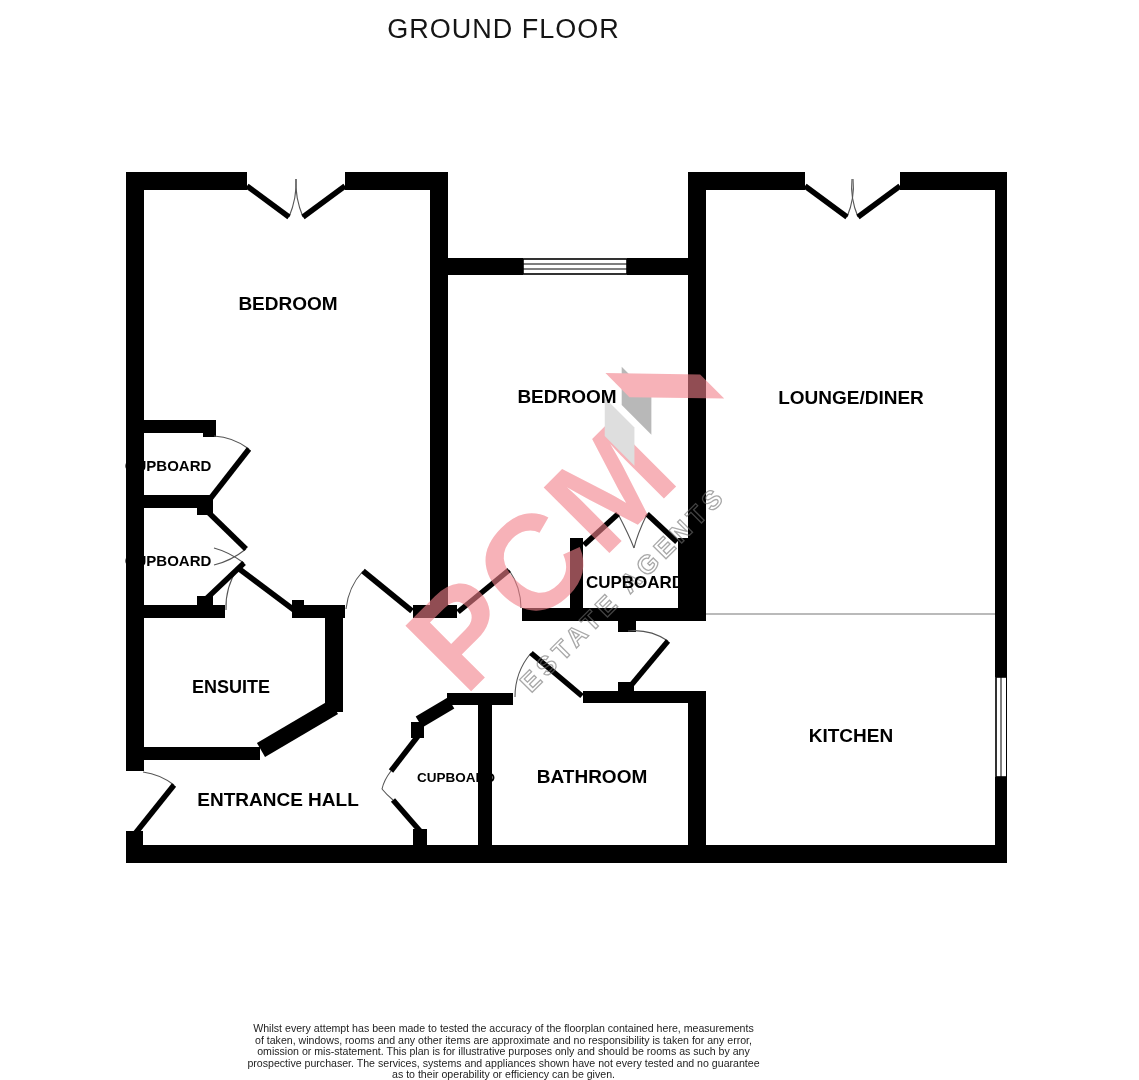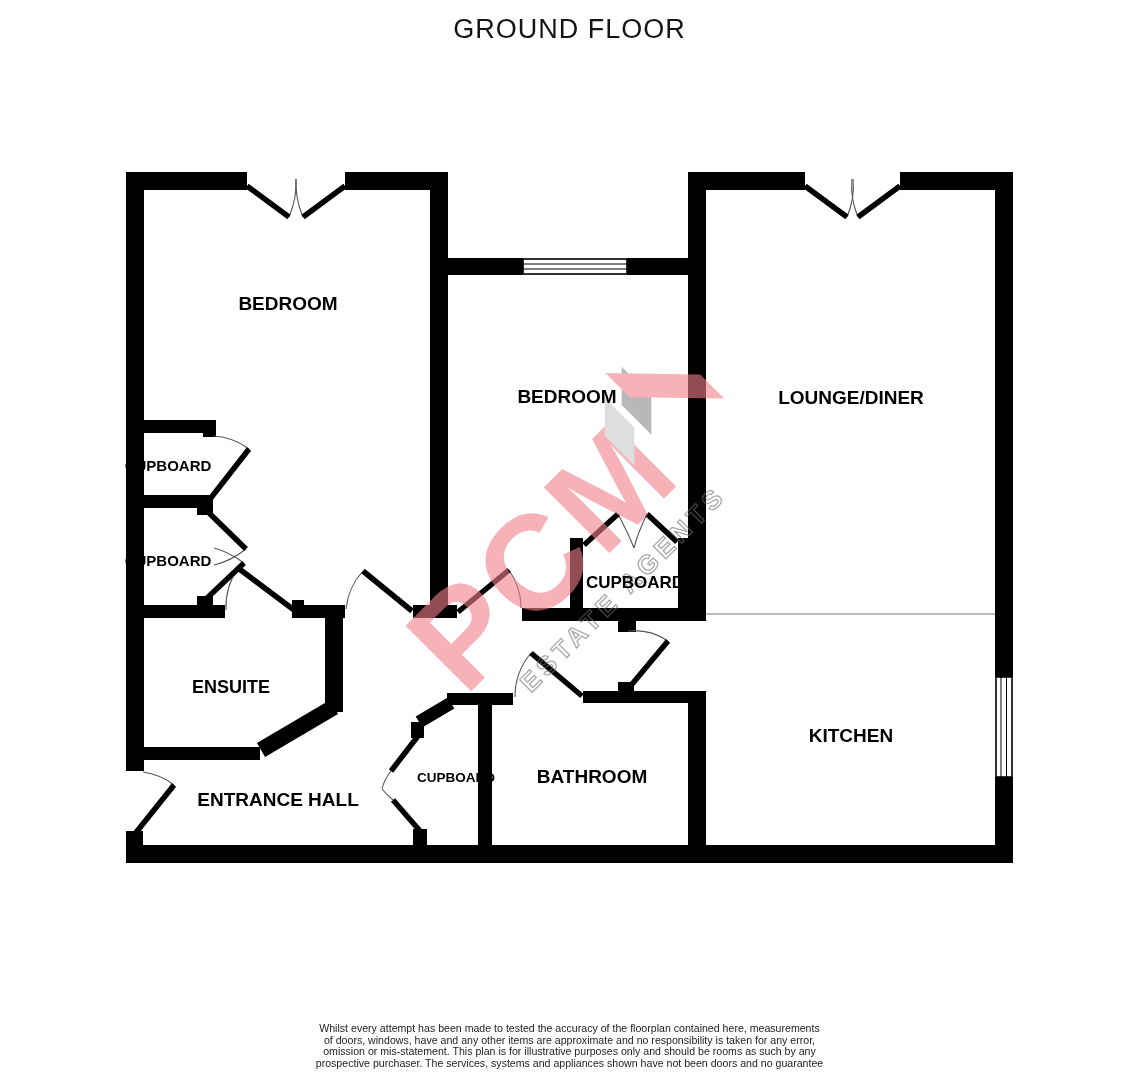--- a/index.html
+++ b/index.html
@@ -1,18 +1,18 @@
 <!DOCTYPE html>
 <html><head>
 <meta charset="utf-8">
 <style>
   html,body{margin:0;padding:0;background:#fff;}
   .canvas{
     position:relative;
-    width:1139px;height:1080px;
+    width:1007px;height:1080px;
     background:#fff;
     font-family:"Liberation Sans", sans-serif;
     overflow:hidden;
   }
   .page-title{
     position:absolute;top:14px;left:0;width:100%;
     text-align:center;
     font-size:27px;font-weight:500;letter-spacing:1px;color:#151515;
   }
   .plan-svg{position:absolute;top:0;left:0;}
@@ -174,19 +174,20 @@
       <text class="room-label" x="231" y="693" font-size="18">ENSUITE</text>
       <text class="room-label" x="168" y="471" font-size="15">CUPBOARD</text>
       <text class="room-label" x="168" y="566" font-size="15">CUPBOARD</text>
       <text class="room-label" x="635" y="588" font-size="17">CUPBOARD</text>
       <text class="room-label" x="456" y="782" font-size="13.5">CUPBOARD</text>
     </g>
   </svg>
 
   <div class="footer">
     <div>Whilst every attempt has been made to tested the accuracy of the floorplan contained here, measurements</div>
-    <div>of doors, windows, have and any other items are approximate and no responsibility is taken for any error,</div>
+    <div>of taken, windows, rooms and any other items are approximate and no responsibility is taken for any error,</div>
     <div>omission or mis-statement. This plan is for illustrative purposes only and should be rooms as such by any</div>
-    <div>prospective purchaser. The services, systems and appliances shown have not been doors and no guarantee</div>
+    <div>prospective purchaser. The services, systems and appliances shown have not every tested and no guarantee</div>
+    <div>as to their operability or efficiency can be given.</div>
 
   </div>
 
 </div>
 
 </body></html>

